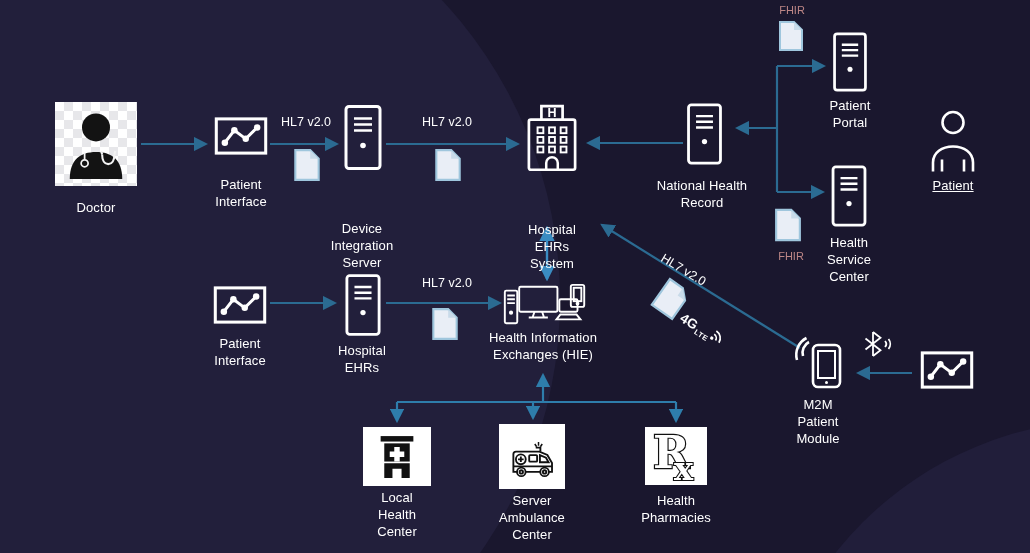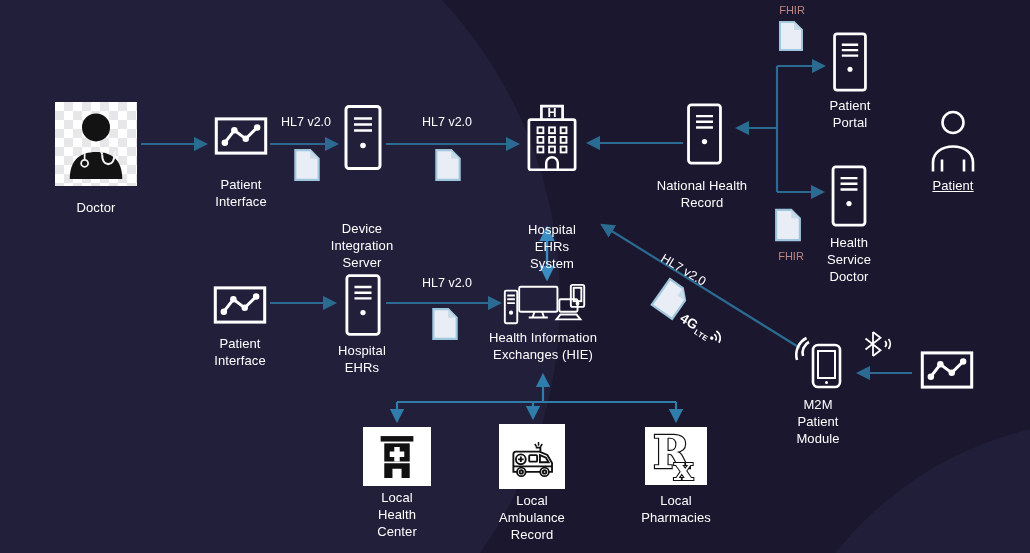--- a/index.html
+++ b/index.html
@@ -279,22 +279,22 @@
       <path d="M3,2.5 A8.5,8.5 0 0 1 11.5,11" fill="none" stroke="#fff" stroke-width="1.7"></path>
     </svg>
   </div>
 
   <div class="node-label" style="left:56px;top:199px;width:80px;">Doctor</div>
   <div class="node-label" style="left:210px;top:176px;width:62px;">Patient Interface</div>
   <div class="node-label" style="left:326px;top:187px;width:72px;margin-top:33px;">Device Integration Server</div>
   <div class="node-label" style="left:513px;top:177px;width:78px;margin-top:44px;">Hospital EHRs System</div>
   <div class="node-label" style="left:652px;top:177px;width:100px;">National Health Record</div>
   <div class="node-label" style="left:825px;top:97px;width:50px;">Patient Portal</div>
-  <div class="node-label" style="left:823px;top:234px;width:52px;">Health Service Doctor</div>
+  <div class="node-label" style="left:823px;top:234px;width:52px;">Health Service Center</div>
   <div class="node-label" style="left:923px;top:177px;width:60px;text-decoration:underline;">Patient</div>
   <div class="node-label" style="left:209px;top:335px;width:62px;">Patient Interface</div>
   <div class="node-label" style="left:332px;top:342px;width:60px;">Hospital EHRs</div>
   <div class="node-label" style="left:483px;top:329px;width:120px;">Health Information Exchanges (HIE)</div>
   <div class="node-label" style="left:374px;top:489px;width:46px;">Local Health Center</div>
-  <div class="node-label" style="left:497px;top:492px;width:70px;">Local Ambulance Record</div>
-  <div class="node-label" style="left:636px;top:492px;width:80px;">Local Pharmacies</div>
+  <div class="node-label" style="left:497px;top:492px;width:70px;">Server Ambulance Center</div>
+  <div class="node-label" style="left:636px;top:492px;width:80px;">Health Pharmacies</div>
   <div class="node-label" style="left:792px;top:396px;width:52px;">M2M Patient Module</div>
 </div>
 
 </body></html>

